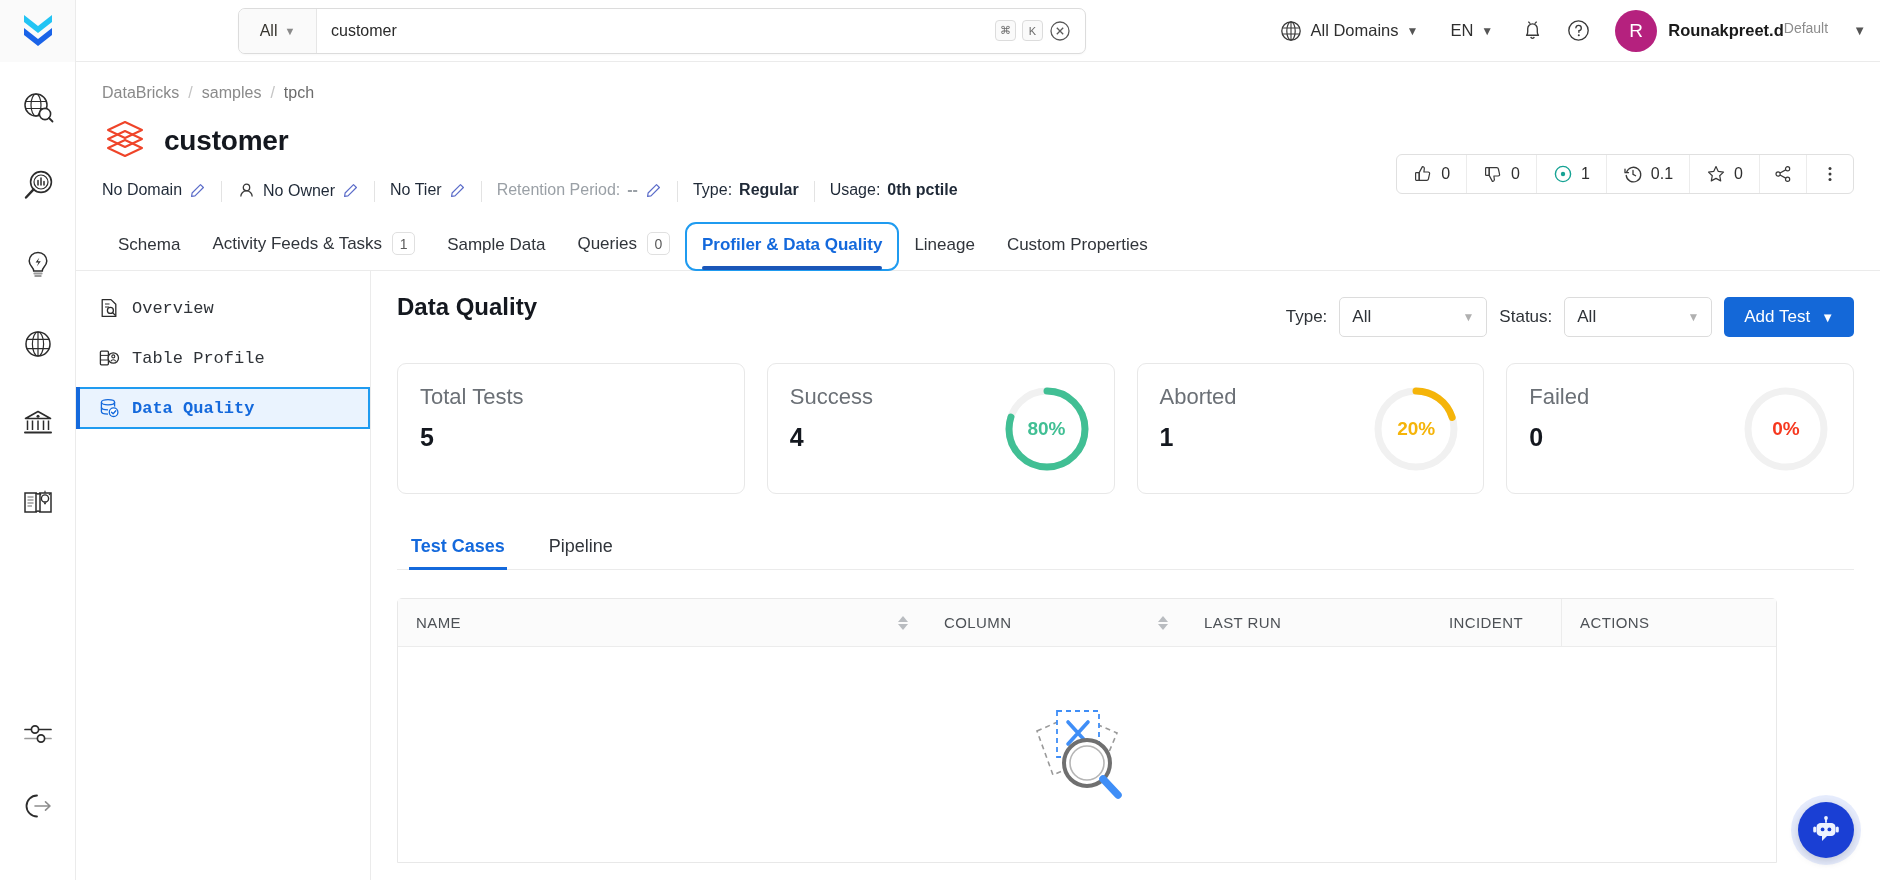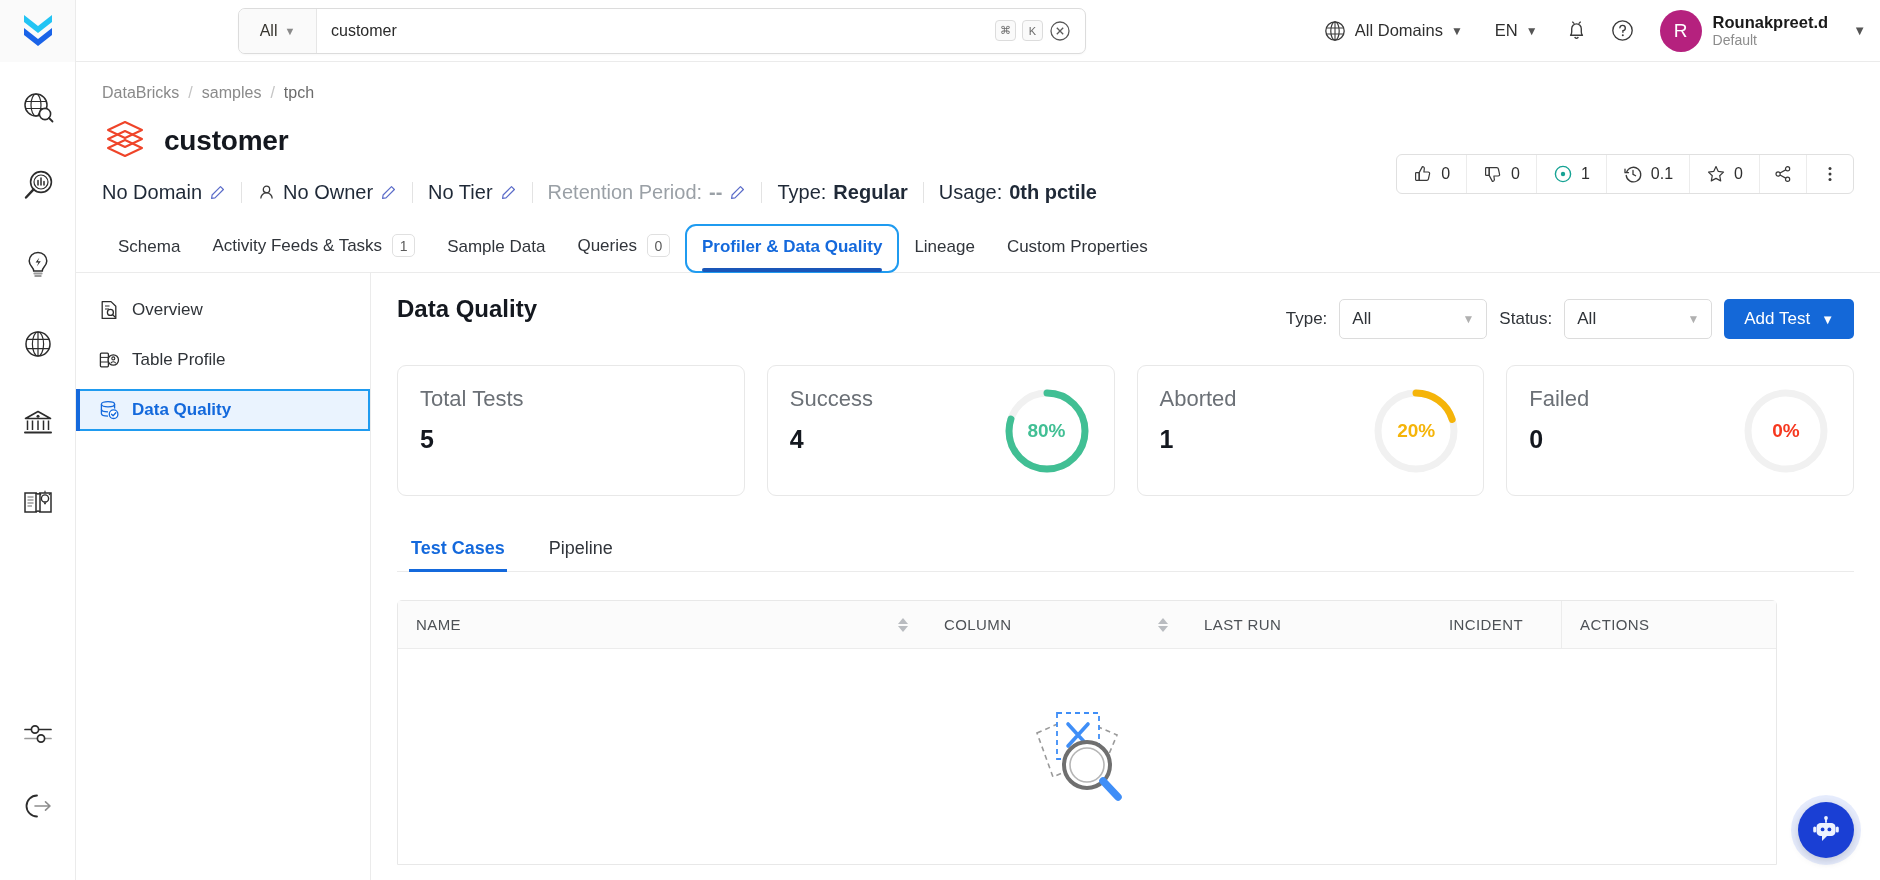--- a/index.html
+++ b/index.html
@@ -58,21 +58,21 @@
   .tb-item { display: flex; align-items: center; gap: 8px; padding: 0 16px; font-size: 16.5px; color: #2f2f2f; cursor: pointer; }
   .tb-item .cv { font-size: 12px; color: #555; }
   .tb-icon-btn { width: 46px; height: 46px; display: flex; align-items: center; justify-content: center; cursor: pointer; }
   .user-cell { display: flex; align-items: center; gap: 11px; padding-left: 14px; cursor: pointer; }
   .avatar {
     width: 42px; height: 42px; border-radius: 50%;
     background: #b5217e; color: #fff;
     display: flex; align-items: center; justify-content: center;
     font-size: 19px;
   }
-  .user-names { display: flex; flex-direction: column; line-height: 1.22; }
+  .user-names { display: flex; flex-direction: row; line-height: 1.22; }
   .user-name { font-size: 16.5px; font-weight: 700; color: #1a1a1a; }
   .user-sub { font-size: 14px; color: #8c8c8c; }
 
   
   .body-row { flex: 1; display: flex; min-height: 0; }
 
   
   .rail {
     width: 76px; flex: 0 0 76px;
     background: #fff; border-right: 1px solid #ebebeb;
@@ -89,21 +89,21 @@
 
   .page-head { padding: 22px 26px 0 26px; }
   .crumbs { display: flex; align-items: center; gap: 9px; font-size: 16px; color: #8a8a8a; }
   .crumbs a { color: #8a8a8a; text-decoration: none; cursor: pointer; }
   .crumbs .sep { color: #c4c4c4; }
   .crumbs .last { color: #6b6b6b; }
 
   .title-row { display: flex; align-items: center; gap: 16px; margin-top: 16px; }
   .title-txt { font-size: 28px; font-weight: 700; color: #14181f; letter-spacing: -.2px; }
 
-  .meta-row { display: flex; align-items: center; margin-top: 17px; font-size: 20px; color: #1f2937; }
+  .meta-row { display: flex; align-items: flex-start; margin-top: 17px; font-size: 16px; color: #1f2937; }
   .meta-item { display: flex; align-items: center; gap: 7px; padding-right: 15px; }
   .meta-item + .meta-div { margin-right: 15px; }
   .meta-div { width: 1px; height: 21px; background: #e3e3e3; }
   .meta-item.muted, .meta-item.muted b { color: #9aa0a6; }
   .meta-item b { font-weight: 700; color: #1f2937; }
   .pencil { cursor: pointer; }
 
   
   .actions-group {
     position: absolute; top: 92px; right: 26px;
@@ -147,21 +147,21 @@
   
   .lower { flex: 1; display: flex; min-height: 0; }
   .subnav {
     width: 295px; flex: 0 0 295px;
     border-right: 1px solid #ebebeb; background: #fff;
     padding-top: 16px;
   }
   .subnav-item {
     display: flex; align-items: center; gap: 12px;
     height: 42px; margin: 0 0 8px 0; padding: 0 22px;
-    font-size: 17px; color: #2f3338; cursor: pointer; position: relative;
+    font-size: 17px; color: #2f3338; cursor: pointer; position: relative; font-family: Liberation Mono, monospace;
   }
   .subnav-item.active { background: #eaf3fe; color: #1469dc; font-weight: 700; }
   .subnav-item.active::before {
     content: ""; position: absolute; left: 0; top: 0; bottom: 0; width: 4px; background: #1469dc;
   }
   .subnav-item.active.focus-ring { outline: 2px solid #1f9bf0; outline-offset: -2px; }
 
   .panel { flex: 1; min-width: 0; padding: 22px 26px 0 26px; position: relative; overflow: hidden; }
 
   .panel-head { display: flex; align-items: flex-start; }

